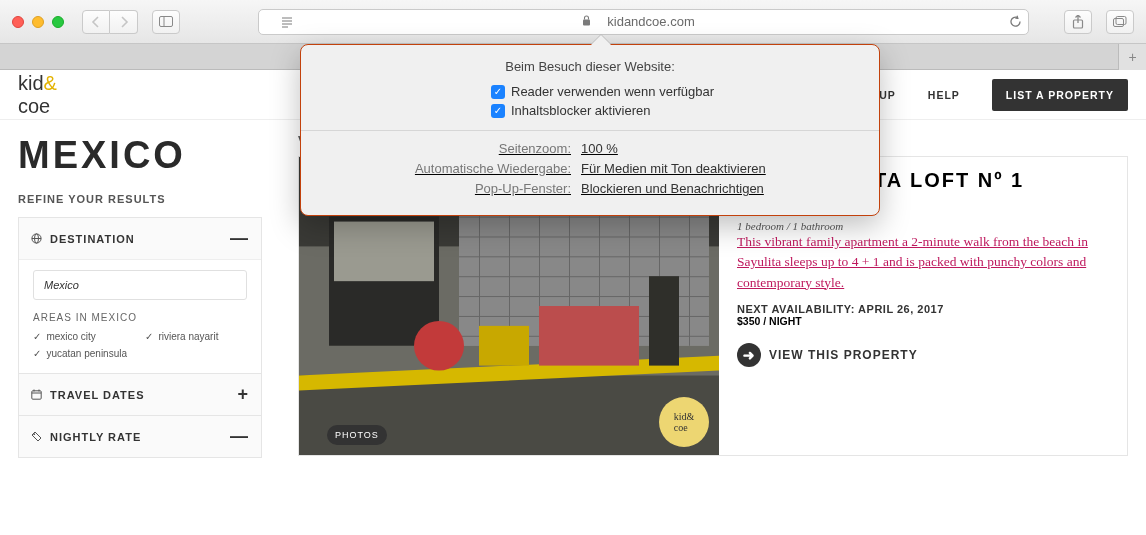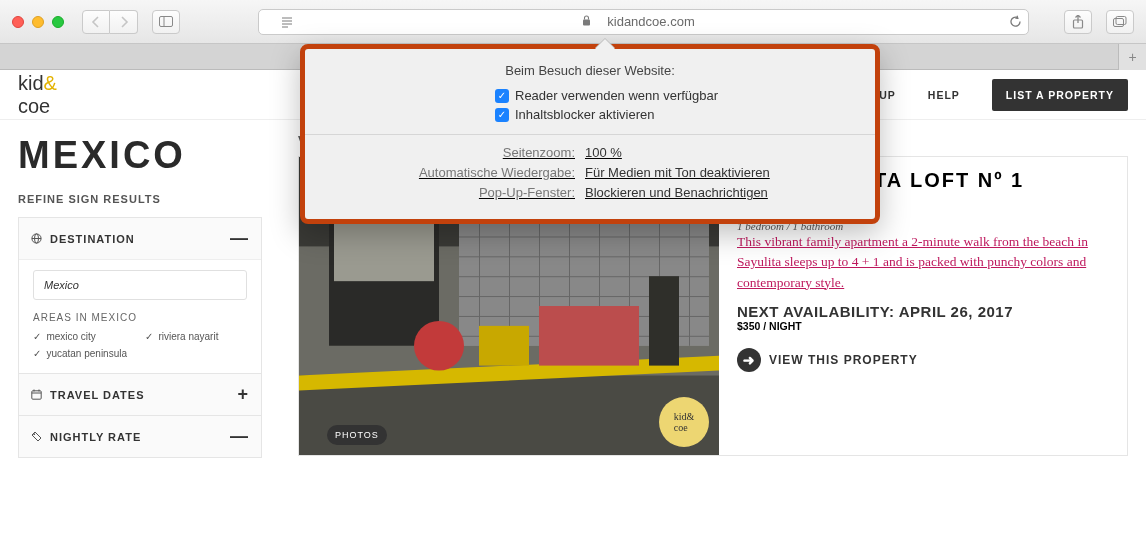--- a/index.html
+++ b/index.html
@@ -18,21 +18,21 @@
 .nav-group .nav-btn:first-child { border-top-right-radius:0; border-bottom-right-radius:0; }
 .nav-group .nav-btn:last-child { border-top-left-radius:0; border-bottom-left-radius:0; border-left:none; }
 .nav-btn.disabled { color: #c5c5c5; }
 
 .url-bar { flex:1; height: 26px; margin: 0 27px 0 70px; background: #fff; border: 1px solid #cacaca; border-radius: 5px; display: flex; align-items: center; position: relative; padding-left: 15px; }
 .url-bar .reader { width: 26px; display: flex; align-items: center; justify-content: center; color: #7a7a7a; }
 .url-bar .domain { flex:1; text-align:center; font-size: 13px; color: #6a6a6a; }
 .url-bar .reload { width: 26px; display:flex; align-items:center; justify-content:center; color:#7a7a7a; }
 
 
-.popover { position: absolute; top: 44px; left: 300px; width: 580px; background: #f0f0f0; border: 5px solid #c2410c; border-radius: 8px; box-shadow: 0 10px 30px rgba(0,0,0,0.25); z-index: 50; padding: 14px 0; }
+.popover { position: absolute; top: 44px; left: 300px; width: 580px; background: #f0f0f0; border: 1px solid #c2410c; border-radius: 8px; box-shadow: 0 10px 30px rgba(0,0,0,0.25); z-index: 50; padding: 14px 0; }
 .popover::before { content:""; position:absolute; top:-10px; left: 290px; width:0; height:0; border-left:10px solid transparent; border-right:10px solid transparent; border-bottom:10px solid #f0f0f0; filter: drop-shadow(0 -1px 0 #bcbcbc); }
 .popover-title { text-align:center; font-size: 13px; color:#444; margin-bottom: 10px; }
 .popover-checks { padding-left: 190px; margin-bottom: 12px; }
 .popover-check { display:flex; align-items:center; gap:6px; font-size: 13px; color:#333; margin: 4px 0; }
 .popover-check .cb { width:14px; height:14px; background:#1a82ff; border-radius:3px; display:flex; align-items:center; justify-content:center; color:#fff; font-size:10px; }
 .popover-divider { border-top:1px solid #d6d6d6; margin: 6px 0 10px; }
 .popover-row { display:flex; font-size:13px; margin: 5px 0; text-decoration: underline; }
 .popover-row .label { width: 280px; text-align:right; color:#777; padding-right: 10px; }
 .popover-row .value { color:#333; }
 
@@ -67,21 +67,21 @@
 .listing-img { width:420px; position:relative; background:#333; }
 .listing-img svg { width:100%; height:100%; }
 .badge-logo { position:absolute; right:10px; bottom:8px; width:50px; height:50px; border-radius:50%; background:rgba(255,230,120,0.9); display:flex; align-items:center; justify-content:center; font-family:Georgia, serif; font-size:10px; color:#333; }
 .badge-num { position:absolute; left:12px; top:12px; width:30px; height:30px; border-radius:50%; background:#333; color:#fff; display:flex; align-items:center; justify-content:center; font-size:12px; font-weight:700; }
 .photo-toggle { position:absolute; left:28px; bottom:10px; background:#333; color:#fff; font-size:9px; letter-spacing:1px; padding:5px 8px; border-radius:10px; }
 .listing-details { flex:1; padding:12px 18px; }
 .listing-title { font-family:"Arial Black", sans-serif; font-size:20px; font-weight:900; letter-spacing:2px; margin-bottom:6px; }
 .listing-loc { font-family:Georgia, serif; font-style:italic; font-size:13px; color:#444; margin-bottom:6px; }
 .listing-meta { font-family:Georgia, serif; font-style:italic; font-size:11px; color:#555; }
 .listing-desc { font-family:Georgia, serif; font-size:13.5px; line-height:1.5; color:#be185d; margin-bottom:10px;text-decoration:underline; }
-.listing-avail { font-size:15px; font-weight:700; letter-spacing:0.5px; color:#333; }
+.listing-avail { font-size:11px; font-weight:700; letter-spacing:0.5px; color:#333; }
 .listing-price { font-size:10.5px; font-weight:700; margin-bottom:16px; }
 .view-link { display:flex; align-items:center; gap:8px; font-size:12px; font-weight:800; letter-spacing:1px; color:#333; }
 .view-link .arrow { width:24px; height:24px; border-radius:50%; background:#333; color:#fff; display:flex; align-items:center; justify-content:center; font-size:14px; }
 </style>
 </head>
 <body>
 
 <div class="browser-chrome">
   <div class="traffic-lights">
     <div class="tl tl-red"></div>
@@ -183,21 +183,21 @@
   <div class="nav-links">
     <span>SIGN UP</span>
     <span>HELP</span>
     <span class="cta-btn">LIST A PROPERTY</span>
   </div>
 </div>
 
 <div class="content">
   <div class="sidebar">
     <div class="page-title">MEXICO</div>
-    <div class="refine">REFINE SIGN RESULTS</div>
+    <div class="refine">REFINE YOUR RESULTS</div>
     <div class="filter-box">
 
       <div class="filter-head">
         <span class="icon">
           <svg width="11" height="11" viewBox="0 0 11 11">
               <circle cx="5.5" cy="5.5" r="4.6" fill="none" stroke="currentColor"></circle>
               <ellipse cx="5.5" cy="5.5" rx="2" ry="4.6" fill="none" stroke="currentColor"></ellipse>
               <line x1="0.9" y1="5.5" x2="10.1" y2="5.5" stroke="currentColor"></line>
             </svg>
         </span>

